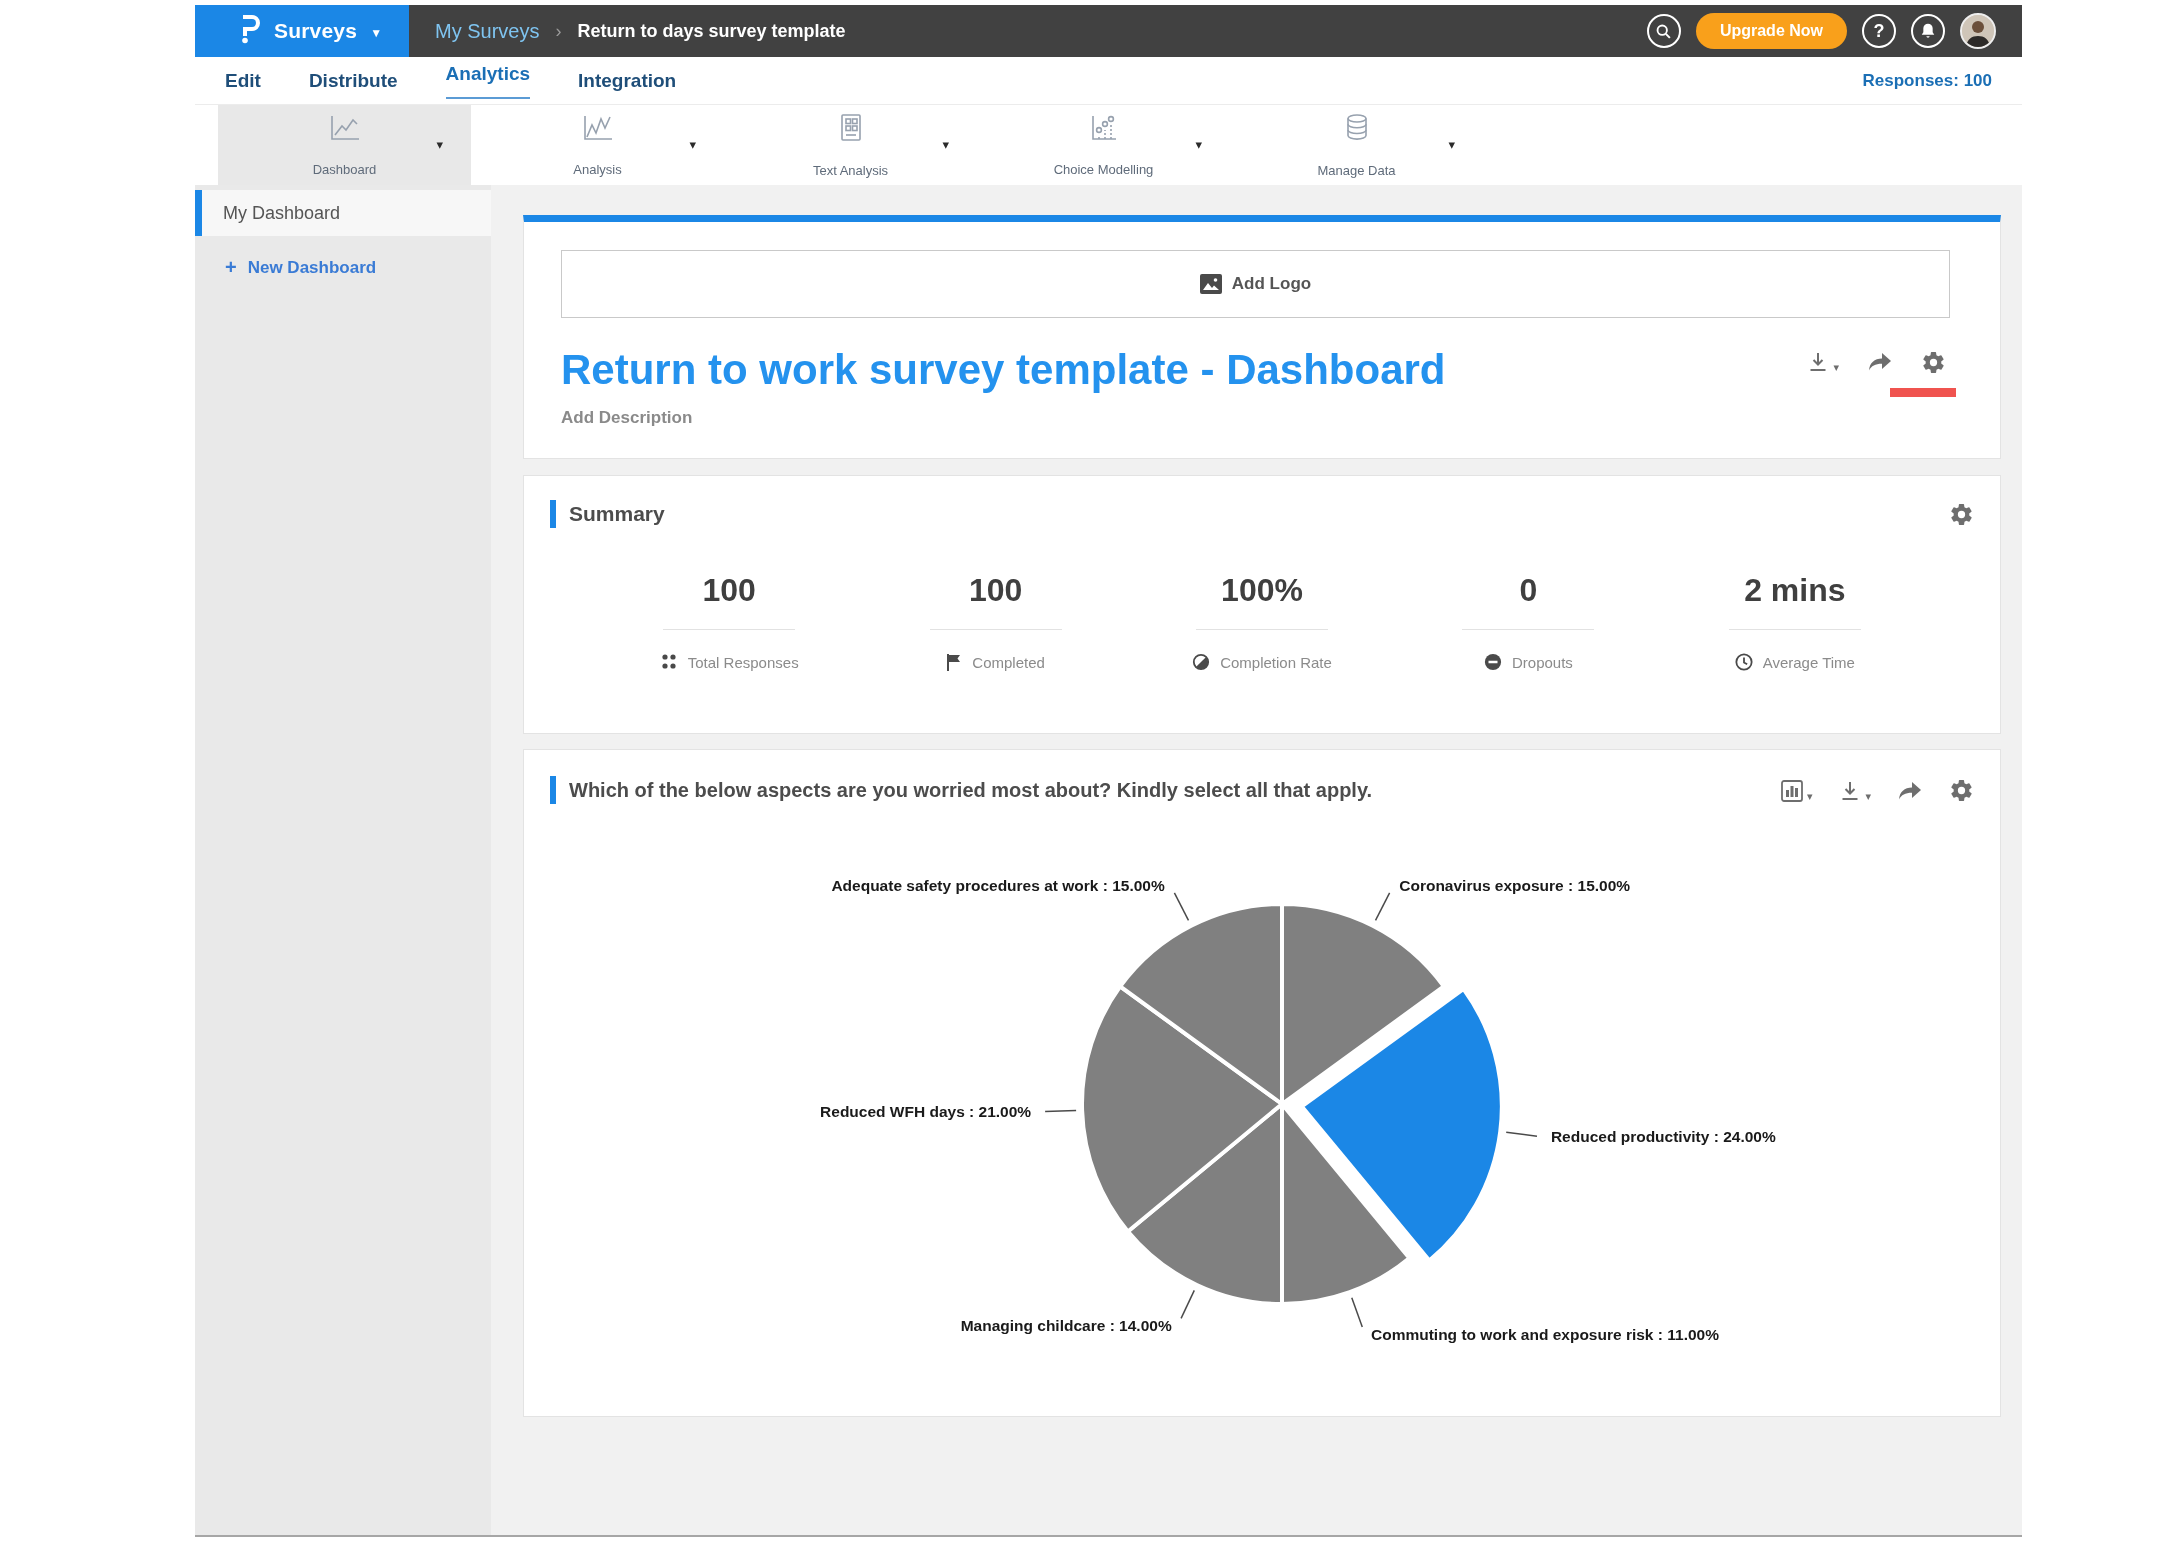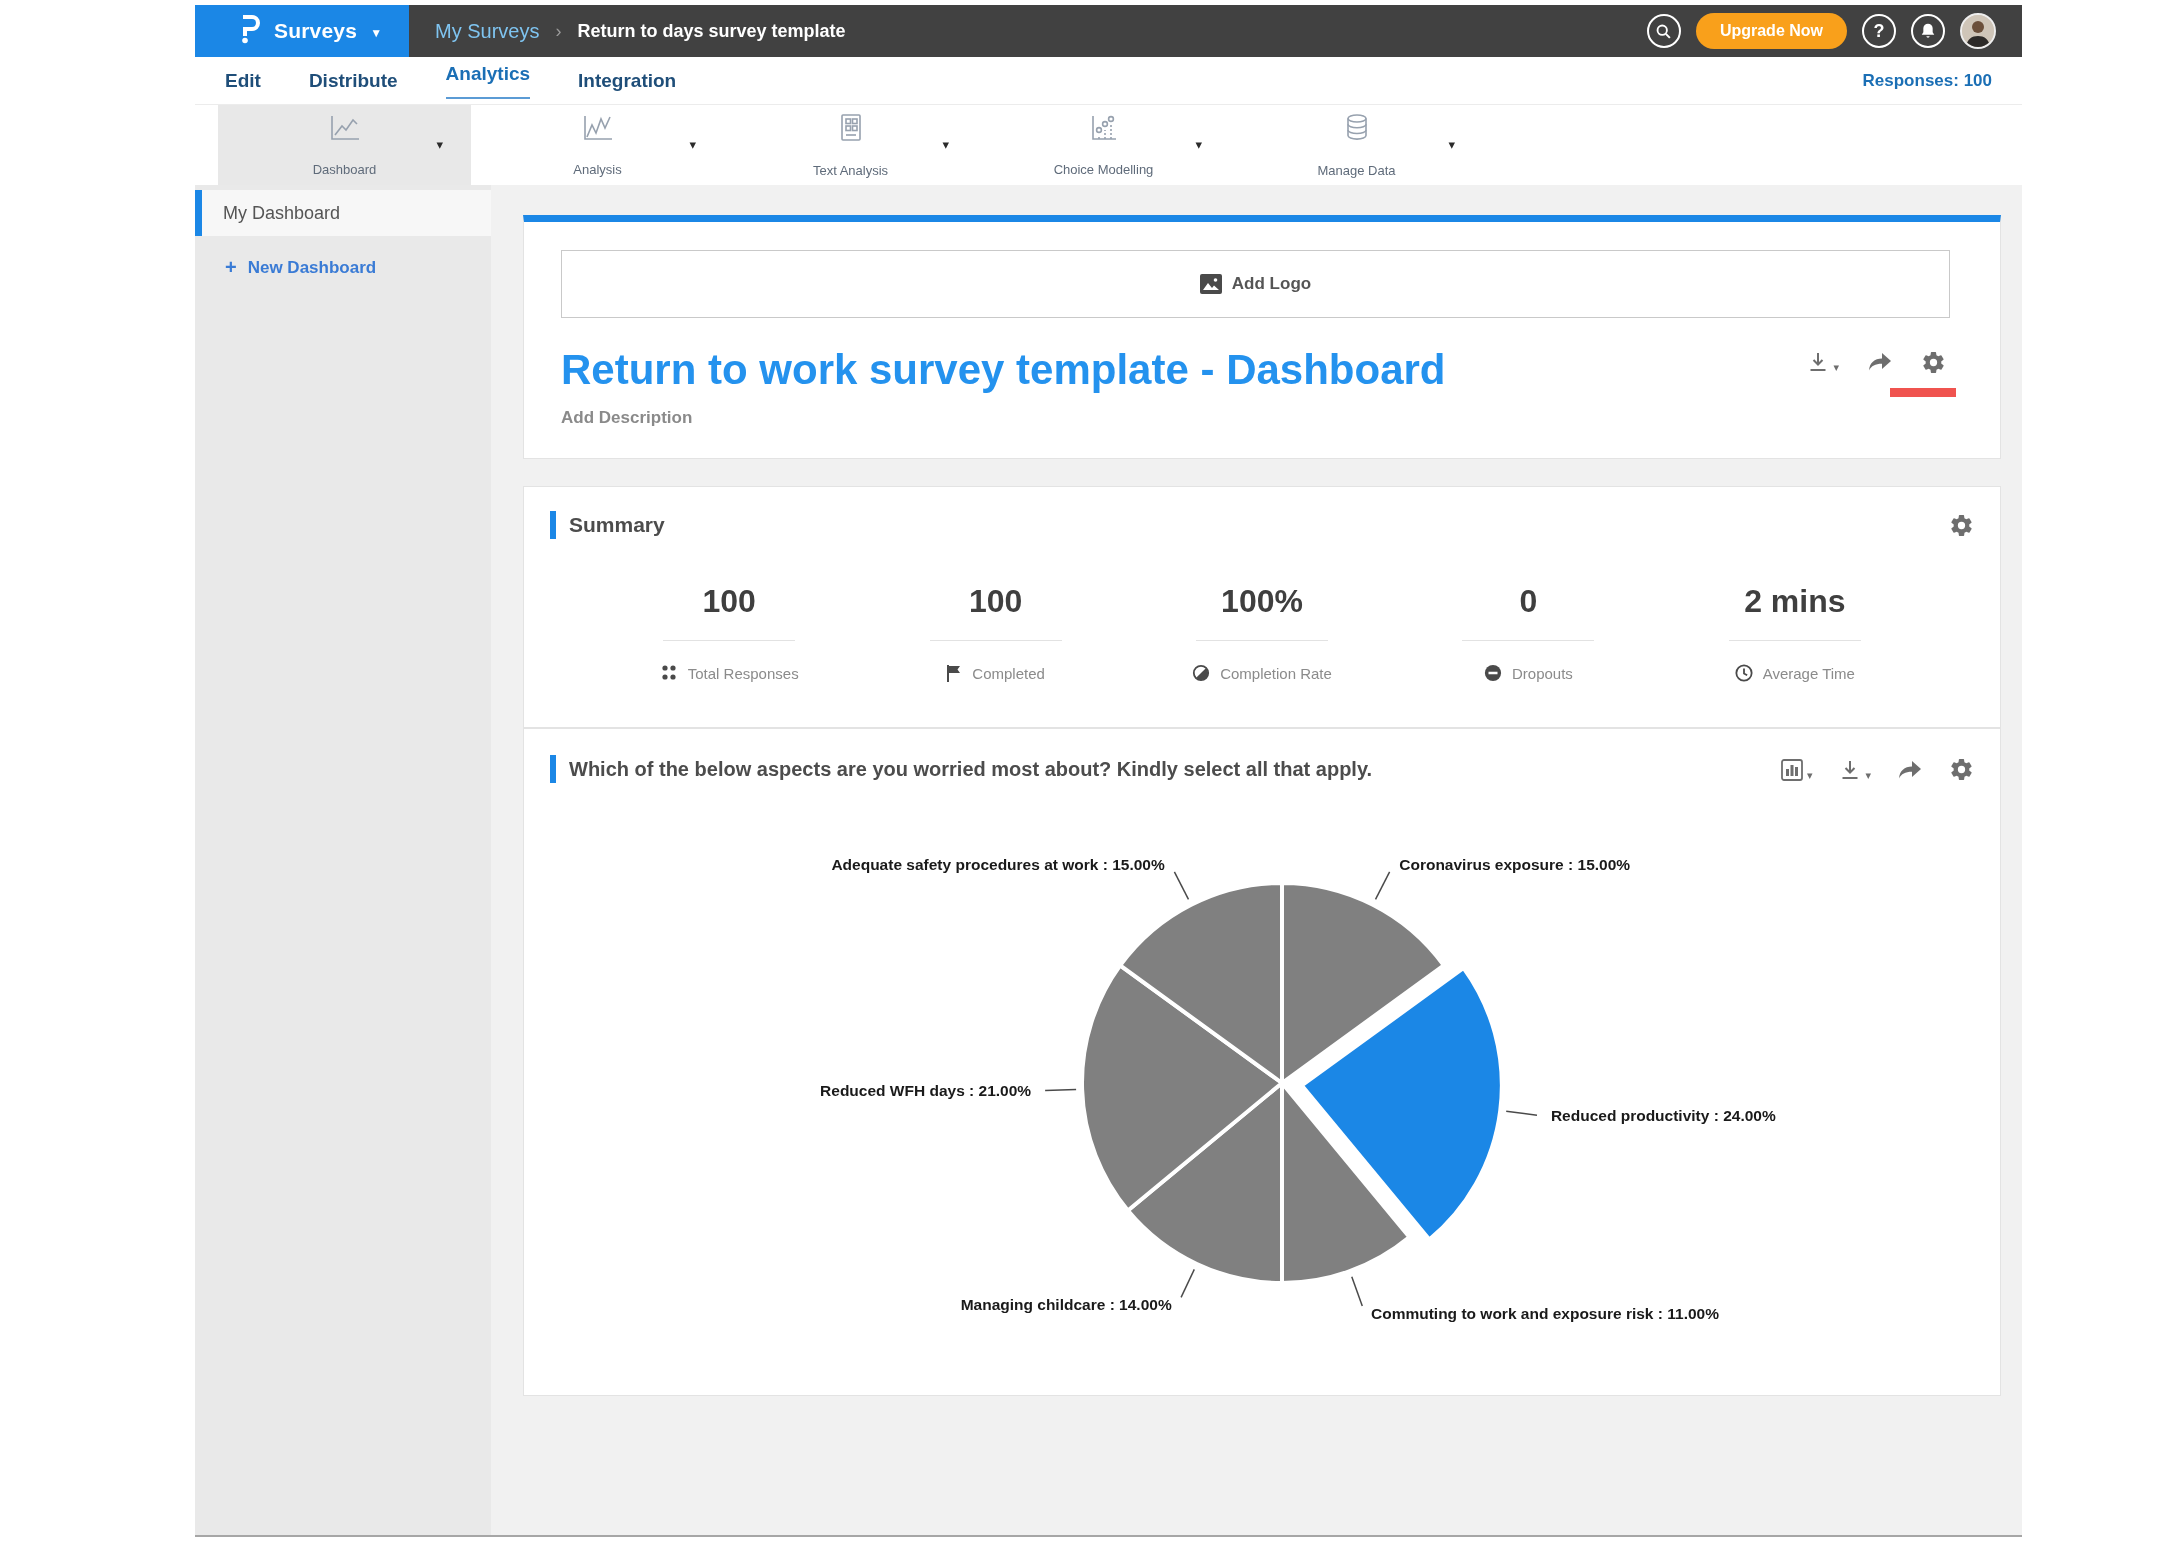--- a/index.html
+++ b/index.html
@@ -38,32 +38,32 @@
   .body-row{display:flex;flex:1;background:#f1f1f1;overflow:hidden}
   .sidebar{width:296px;background:#e9e9e9;flex-shrink:0;padding-top:5px}
   .side-item{height:46px;display:flex;align-items:center;padding-left:28px;font-size:18px;color:#555;cursor:pointer}
   .side-item.active{background:#f7f7f7;border-left:7px solid #1b87e6;padding-left:21px}
   .side-new{display:flex;align-items:center;gap:11px;padding:20px 0 0 30px;color:#3a7bd5;font-size:17px;font-weight:bold;cursor:pointer}
   .plus{font-size:20px;font-weight:bold}
 
   .main{flex:1;padding:30px 21px 0 32px;overflow:hidden}
   .card{background:#fff;border:1px solid #e3e3e3}
 
-  .card1{border-top:7px solid #1b87e6;padding:28px 50px 30px 37px;position:relative;margin-bottom:27px}
+  .card1{border-top:7px solid #1b87e6;padding:28px 50px 30px 37px;position:relative;margin-bottom:16px}
   .logo-box{border:1px solid #c9c9c9;height:68px;display:flex;align-items:center;justify-content:center;gap:10px;color:#555;font-weight:bold;font-size:17px;cursor:pointer}
   .dash-title{color:#2492ee;font-size:42px;font-weight:bold;margin:28px 0 14px;cursor:text}
   .desc{color:#8a8a8a;font-size:17px;font-weight:bold;cursor:text}
   .card1-actions{position:absolute;right:54px;top:128px;display:flex;gap:28px;align-items:flex-start}
   .red-bar{position:absolute;right:44px;top:166px;width:66px;height:9px;background:#f0534f}
 
   .icon-btn{cursor:pointer;display:flex;align-items:flex-end;gap:3px}
   .icon-btn svg{display:block}
   .mini-caret{font-size:11px;color:#6e6e6e}
 
-  .card2{padding:24px 26px 45px;position:relative}
+  .card2{margin-bottom:15px;padding:24px 26px 62px;position:relative}
   .card-header{display:flex;align-items:center}
   .blue-bar{width:6px;height:28px;background:#1b87e6;margin-right:13px;flex-shrink:0}
   .card-title{font-size:21px;font-weight:bold;color:#4c4c4c}
   .header-actions{margin-left:auto;display:flex;gap:26px;align-items:flex-end}
 
   .stats{display:flex;padding:44px 46px 0}
   .stat{flex:1;display:flex;flex-direction:column;align-items:center}
   .stat-value{font-size:32px;font-weight:bold;color:#3f3f3f}
   .stat-divider{width:132px;height:1px;background:#e2e2e2;margin:20px 0 23px}
   .stat-label{display:flex;gap:10px;align-items:center;color:#8b8b8b;font-size:15px}

